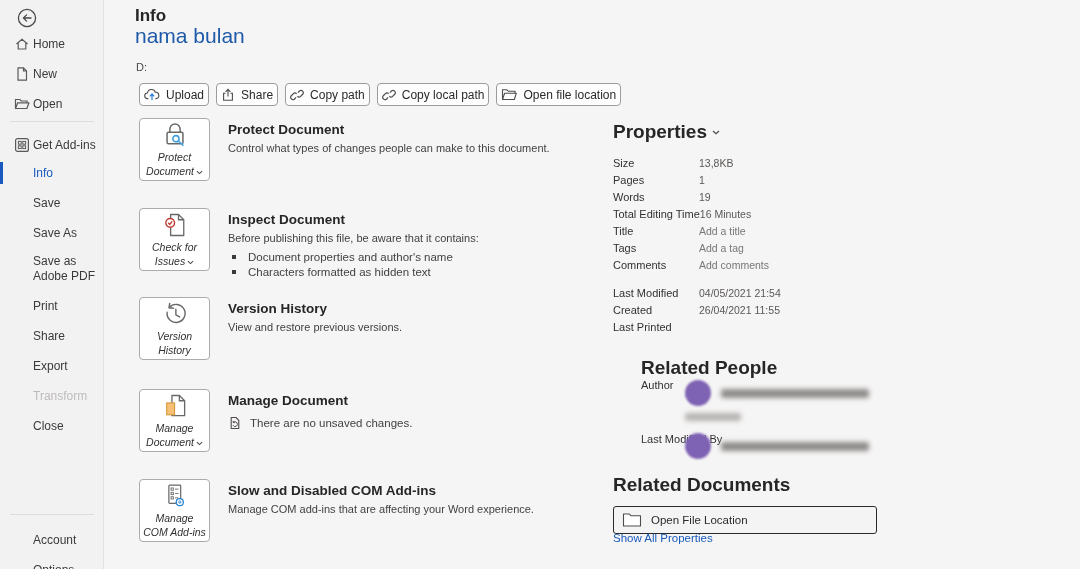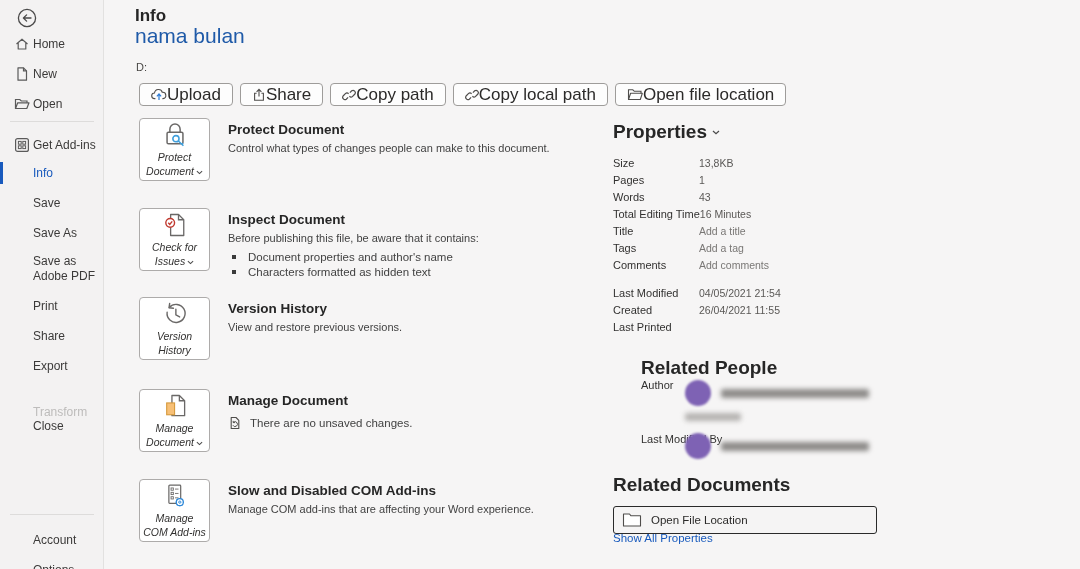--- a/index.html
+++ b/index.html
@@ -26,36 +26,36 @@
     position:absolute; left:0; width:104px; height:22px;
     display:flex; align-items:center; cursor:pointer;
   }
   .nav-item .nicon { position:absolute; left:14px; width:16px; height:16px; display:flex; }
   .nav-item .nlabel {
     position:absolute; left:33px; font-size:12px; color:#3b3a39;
     line-height:1.25; width:64px;
   }
   .nav-item.selected .nlabel { color:#185abd; }
   .nav-item.disabled .nlabel { color:#bdbcbb; }
-  .nav-item.disabled { cursor:default;margin-top:16px; }
+  .nav-item.disabled { cursor:default; }
   .sel-bar {
     position:absolute; left:0; width:3px; height:22px; background:#185abd;
   }
   .sdivider { position:absolute; left:10px; width:84px; border-top:1px solid #dddcdb; }
 
   
   .page-title { position:absolute; left:135px; top:6px; font-size:17px; font-weight:700; color:#262626; }
   .doc-title  { position:absolute; left:135px; top:24px; font-size:21px; color:#1f5aa8; }
   .doc-path   { position:absolute; left:136px; top:61px; font-size:11px; color:#484644; }
 
   .toolbar { position:absolute; left:139px; top:83px; display:flex; gap:7px; }
   .tb-btn {
-    display:flex; align-items:center; height:23px; padding:0 11px;
+    display:flex; align-items:center; gap:6px; height:23px; padding:0 4px;
     background:#fdfdfd; border:1px solid #9e9c9a; border-radius:4px;
-    font-family:inherit; font-size:17px; color:#2b2a29; cursor:pointer; white-space:nowrap;
+    font-family:inherit; font-size:12px; color:#2b2a29; cursor:pointer; white-space:nowrap;
   }
 
   
   .section { position:absolute; left:139px; width:470px; }
   .tile {
     position:absolute; left:0; top:0; width:71px; height:63px;
     background:#fff; border:1px solid #adabaa; border-radius:4px;
     display:flex; flex-direction:column; align-items:center; justify-content:center;
     gap:2px; cursor:pointer; padding:2px;font-style:italic;
   }
@@ -378,21 +378,21 @@
       <div class="prop-row">
         <span class="prop-label">Size</span>
         <span class="prop-value">13,8KB</span>
       </div>
       <div class="prop-row">
         <span class="prop-label">Pages</span>
         <span class="prop-value">1</span>
       </div>
       <div class="prop-row">
         <span class="prop-label">Words</span>
-        <span class="prop-value">43</span>
+        <span class="prop-value">19</span>
       </div>
       <div class="prop-row">
         <span class="prop-label">Total Editing Time</span>
         <span class="prop-value">16 Minutes</span>
       </div>
       <div class="prop-row ph">
         <span class="prop-label">Title</span>
         <span class="prop-value">Add a title</span>
       </div>
       <div class="prop-row ph">

